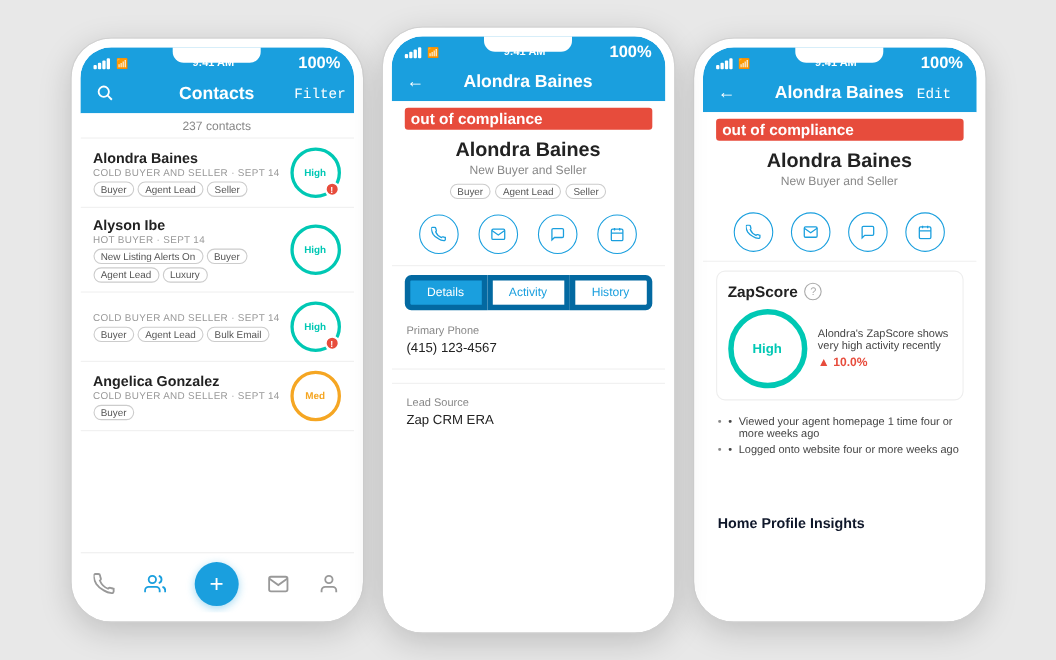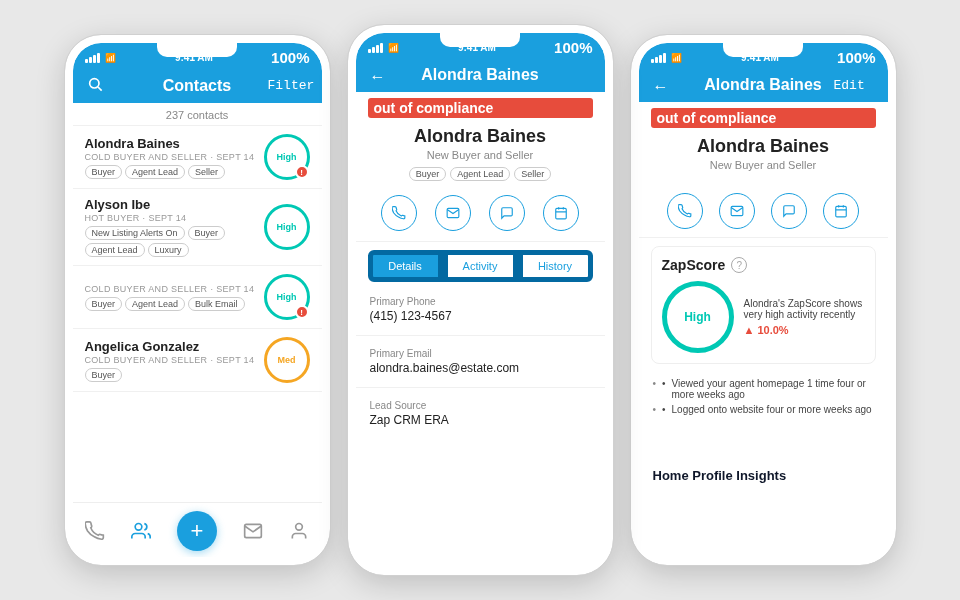--- a/index.html
+++ b/index.html
@@ -483,24 +483,20 @@
           <div class="tab-btn active">Details</div>
           <div class="tab-btn">Activity</div>
           <div class="tab-btn">History</div>
         </div>
 
         <div class="detail-section">
           <div class="detail-label">Primary Phone</div>
           <div class="detail-value">(415) 123-4567</div>
         </div>
         <div class="detail-divider"></div>
-        <div class="detail-section">
-          <div class="detail-label">Primary Email</div>
-          <div class="detail-value">alondra.baines@estate.com</div>
-        </div>
         <div class="detail-divider"></div>
         <div class="detail-section">
           <div class="detail-label">Lead Source</div>
           <div class="detail-value">Zap CRM ERA</div>
         </div>
       </div>
     </div>
   </div>
 
   <div class="phone">

